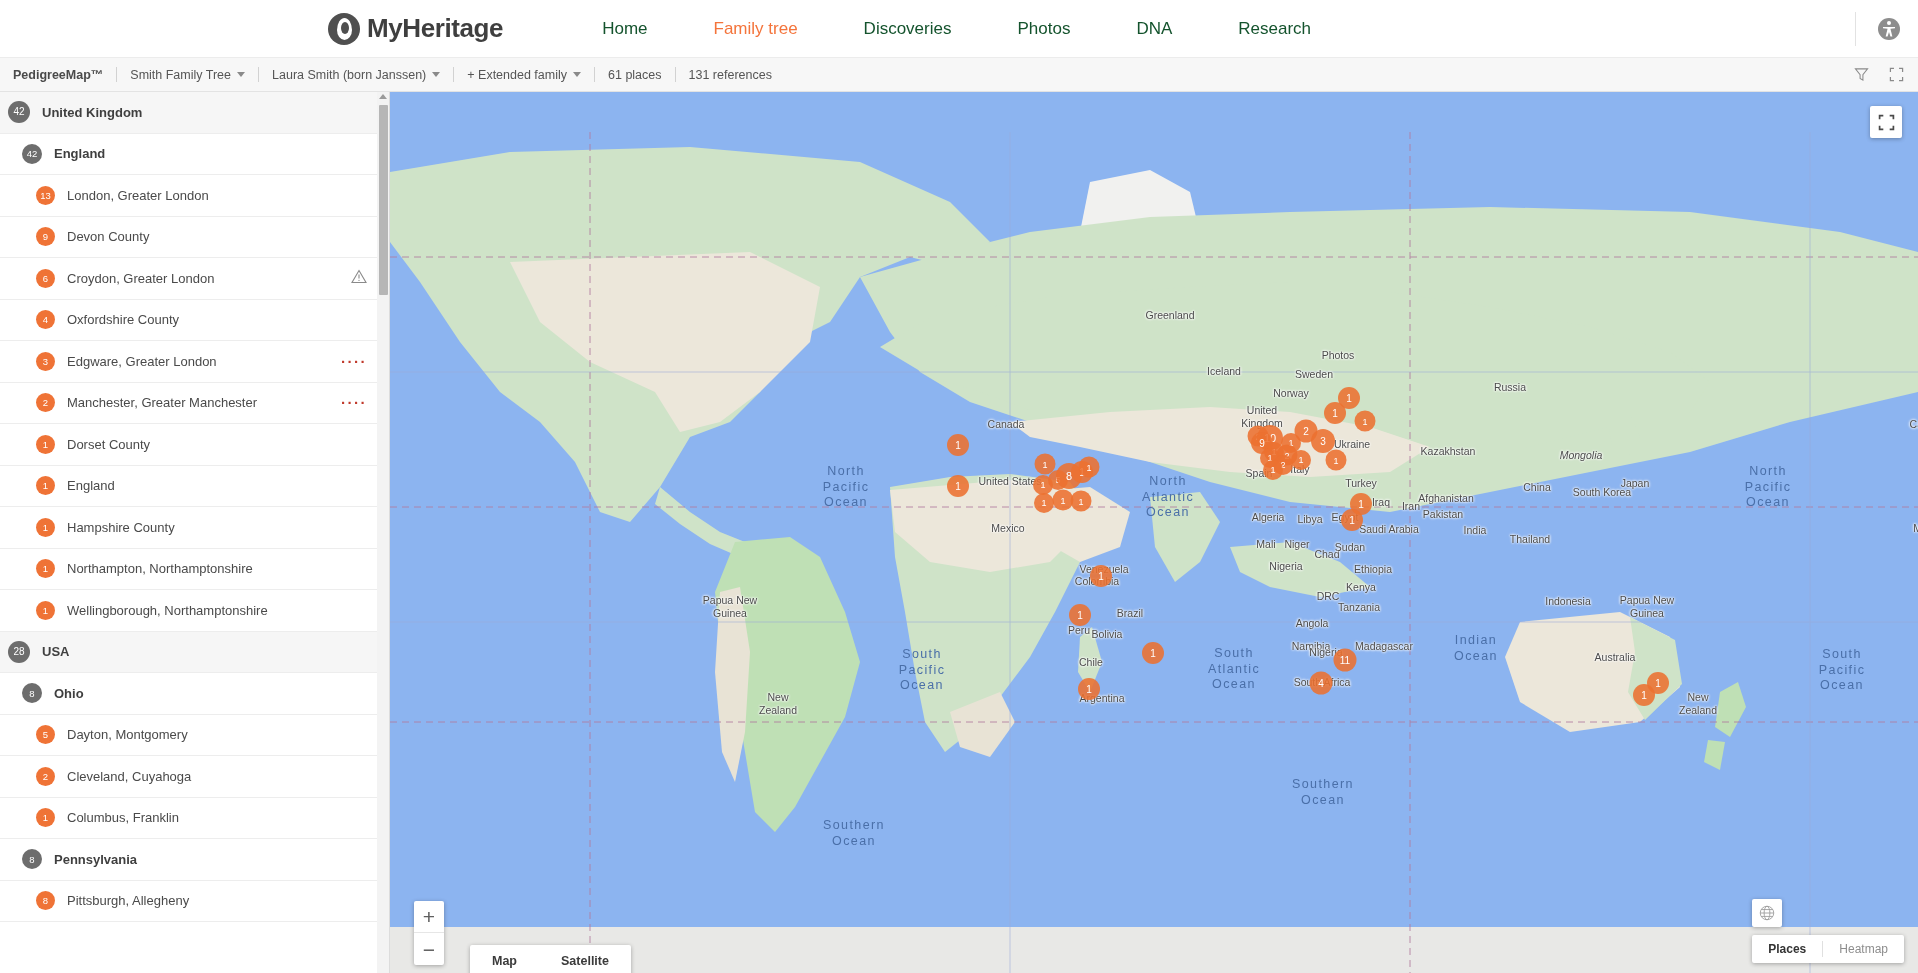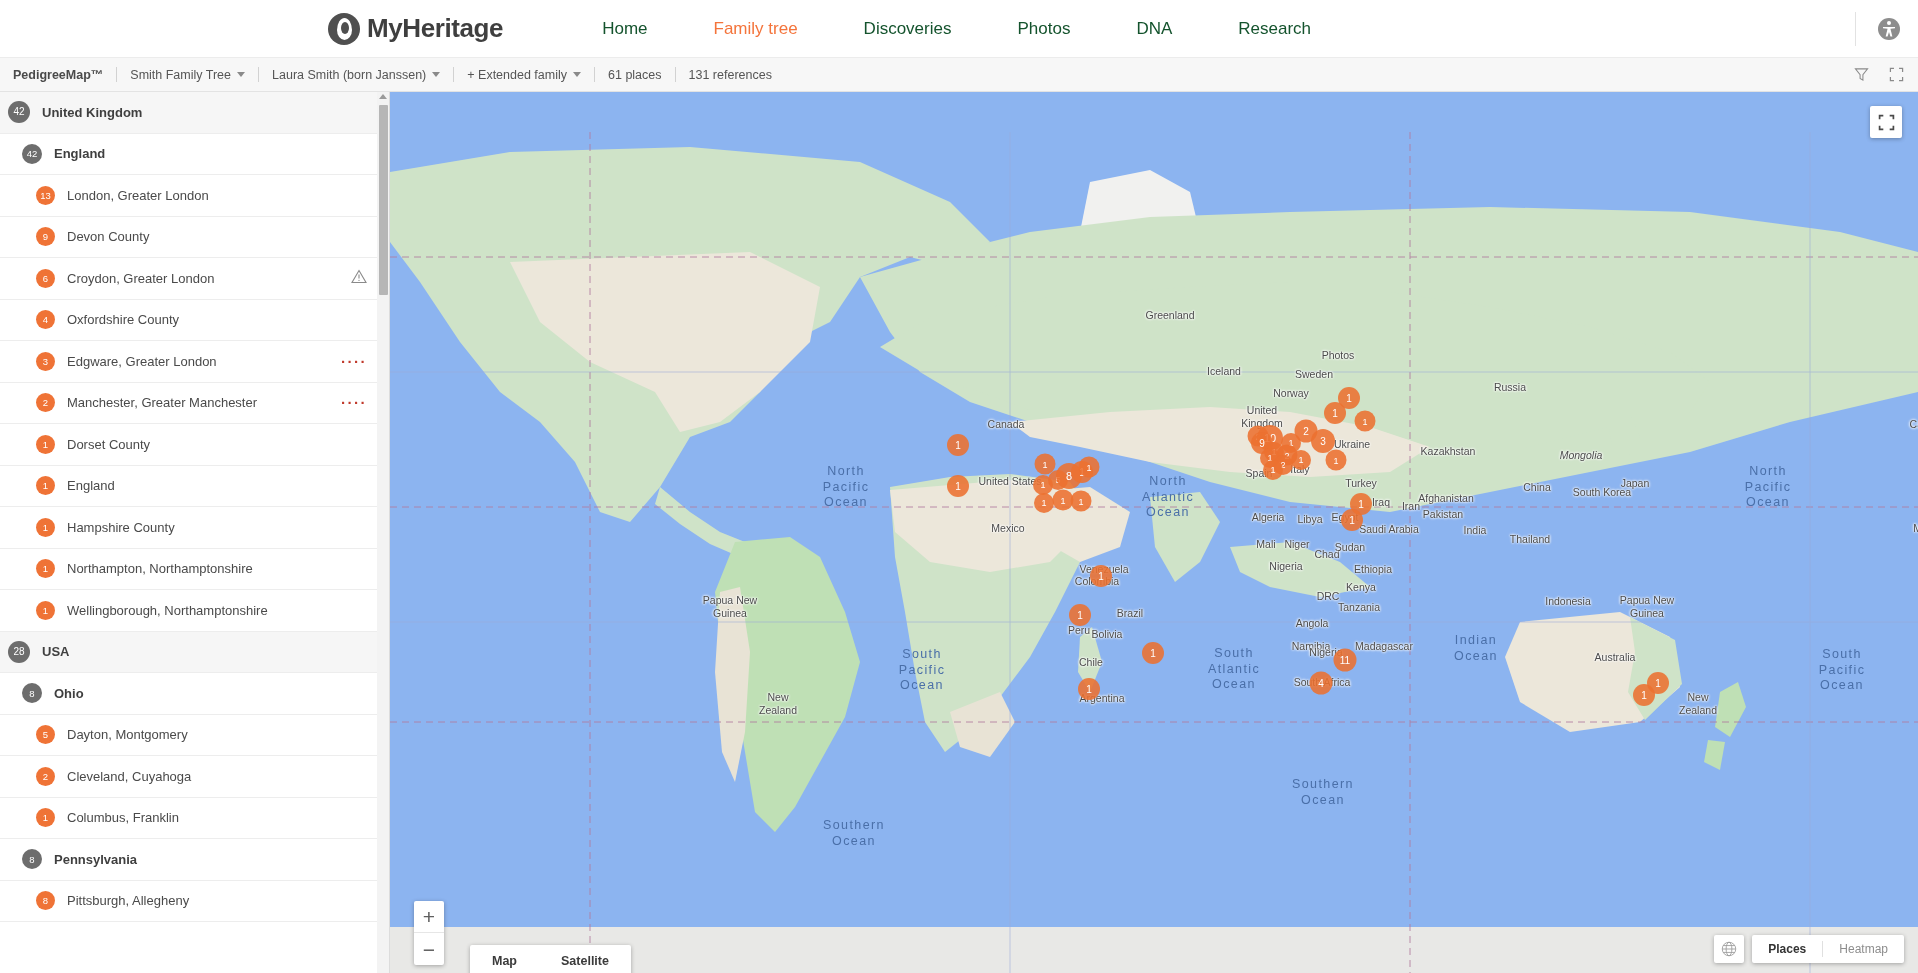--- a/index.html
+++ b/index.html
@@ -348,20 +348,21 @@
     color: #3b3b3b;
     cursor: pointer;
     font-weight: bold;
   }
   .bottom-right-ctrls {
     position: absolute;
     right: 14px; bottom: 10px;
     display: flex;
     align-items: stretch;
     gap: 8px;
+    flex-direction: column;
   }
   .globe-btn {
     width: 30px; height: 28px;
     background: #fff;
     border-radius: 2px;
     box-shadow: 0 1px 4px rgba(0,0,0,0.3);
     display: flex; align-items: center; justify-content: center;
     cursor: pointer;
   }
   .viewtoggle {

